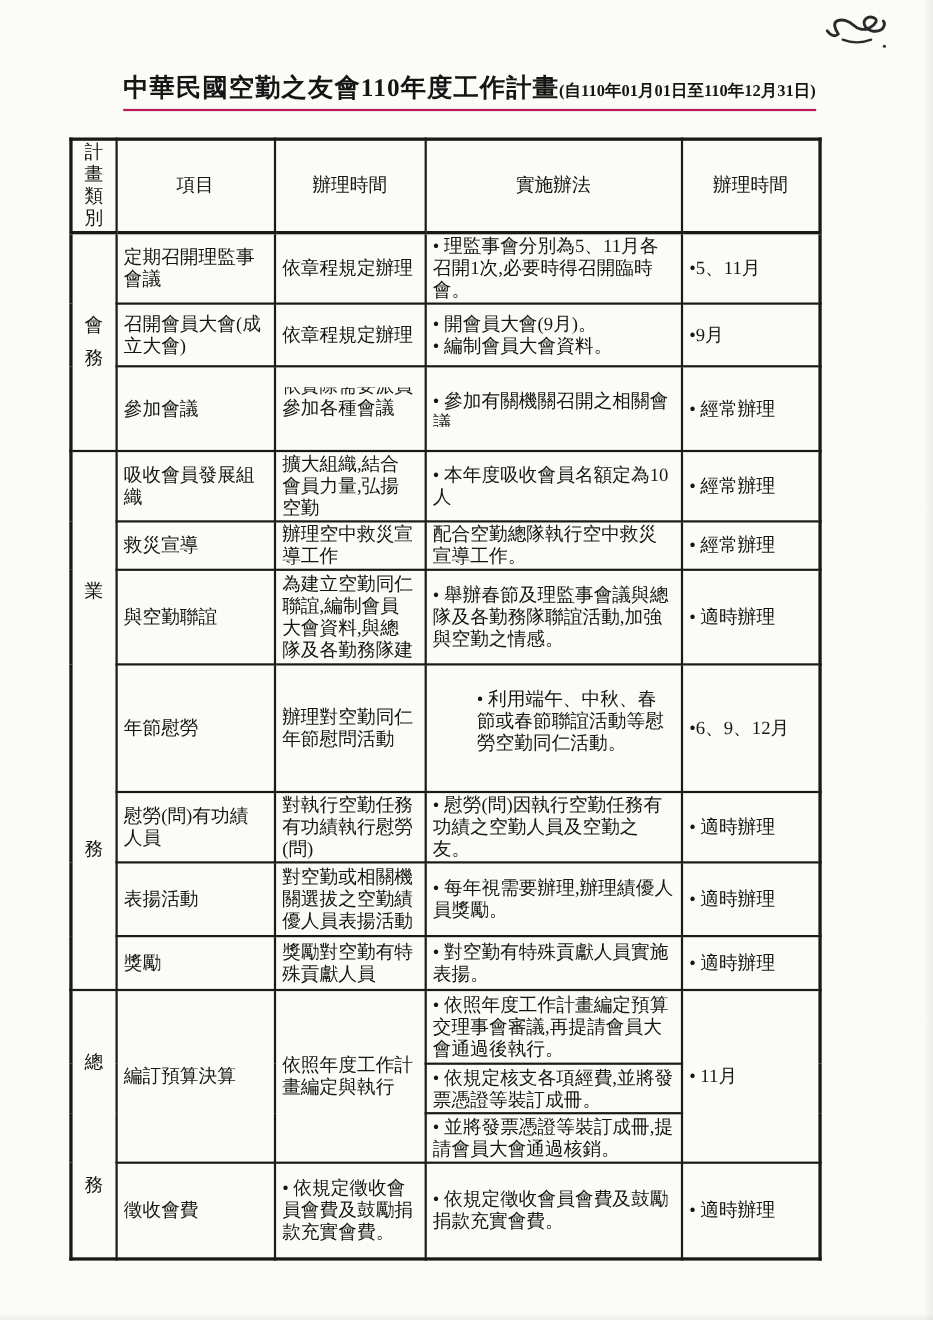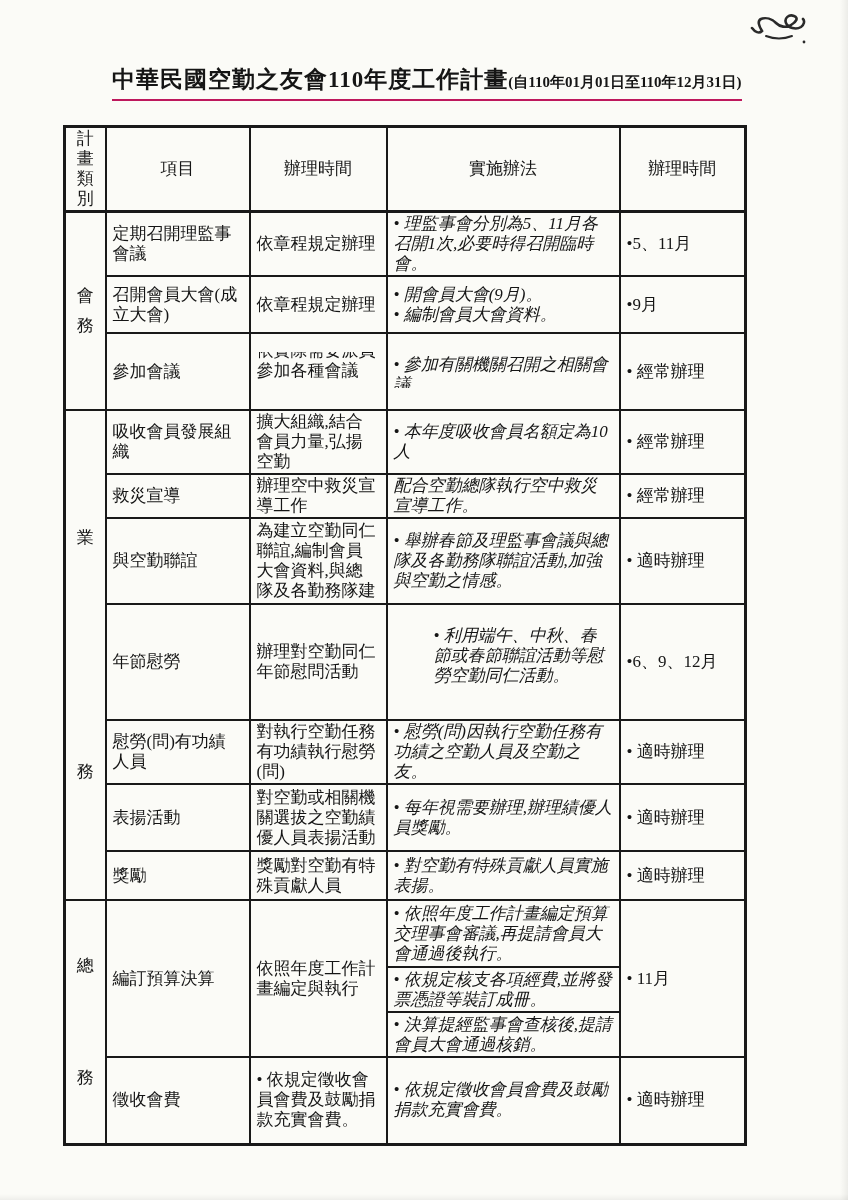--- a/index.html
+++ b/index.html
@@ -40,21 +40,21 @@
     font-weight:normal;text-align:center;border-bottom:3px solid #191919;
   }
   .th-cat{font-size:16px;line-height:21px;padding:1px 2px;}
   .cat-cell{text-align:center;font-size:19px;padding:0;}
   .cat-box{display:flex;flex-direction:column;align-items:center;box-sizing:border-box;}
   .cat-g1{height:150px;justify-content:center;gap:10px;}
   .cat-g2{height:430px;justify-content:space-between;padding:88px 0;}
   .cat-g3{height:236px;justify-content:space-between;padding:52px 0;}
   .item-cell{padding-left:9px;}
   .work-cell{padding-left:8px;padding-right:5px;}
-  .method-cell{padding-left:5px;padding-right:4px;white-space:pre-line;font-style:italic;}
+  .method-cell{padding-left:5px;padding-right:4px;white-space:pre-line;}
   .time-cell{padding-left:11px;font-family:Liberation Serif, serif;}
   .clip-h40{height:40px;overflow:hidden;}
   .neg-top{margin-top:-11px;}
   .clip-h33{height:33px;overflow:hidden;}
   .clip-h72{height:72px;overflow:hidden;margin-left:40px;}
   .va-top{vertical-align:top;}
 </style>
 </head>
 <body>
 
@@ -183,21 +183,21 @@
     </td>
     <td class="item-cell" rowspan="3">編訂預算決算</td>
     <td class="work-cell" rowspan="3">依照年度工作計畫編定與執行</td>
     <td class="method-cell">• 依照年度工作計畫編定預算交理事會審議,再提請會員大會通過後執行。</td>
     <td class="time-cell" rowspan="3">• 11月</td>
   </tr>
   <tr style="height:45px">
     <td class="method-cell">• 依規定核支各項經費,並將發票憑證等裝訂成冊。</td>
   </tr>
   <tr style="height:45px">
-    <td class="method-cell">• 決算提經監事會查核後,提請會員大會通過核銷。</td>
+    <td class="method-cell">• 並將發票憑證等裝訂成冊,提請會員大會通過核銷。</td>
   </tr>
   <tr style="height:87px">
     <td class="item-cell">徵收會費</td>
     <td class="work-cell">• 依規定徵收會員會費及鼓勵捐款充實會費。</td>
     <td class="method-cell">• 依規定徵收會員會費及鼓勵捐款充實會費。</td>
     <td class="time-cell">• 適時辦理</td>
   </tr>
 </tbody>
   </table>
 

